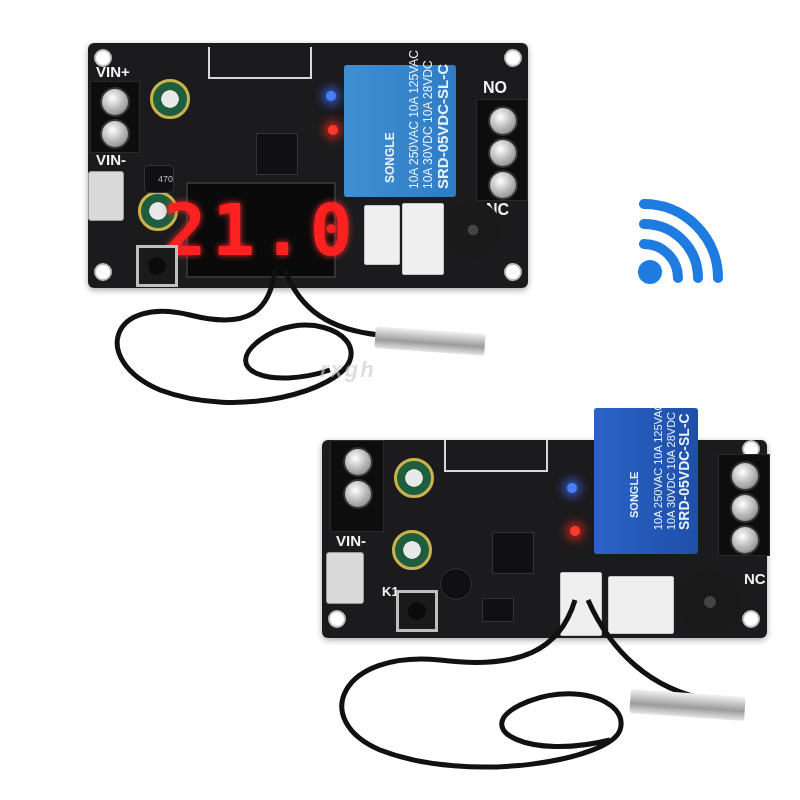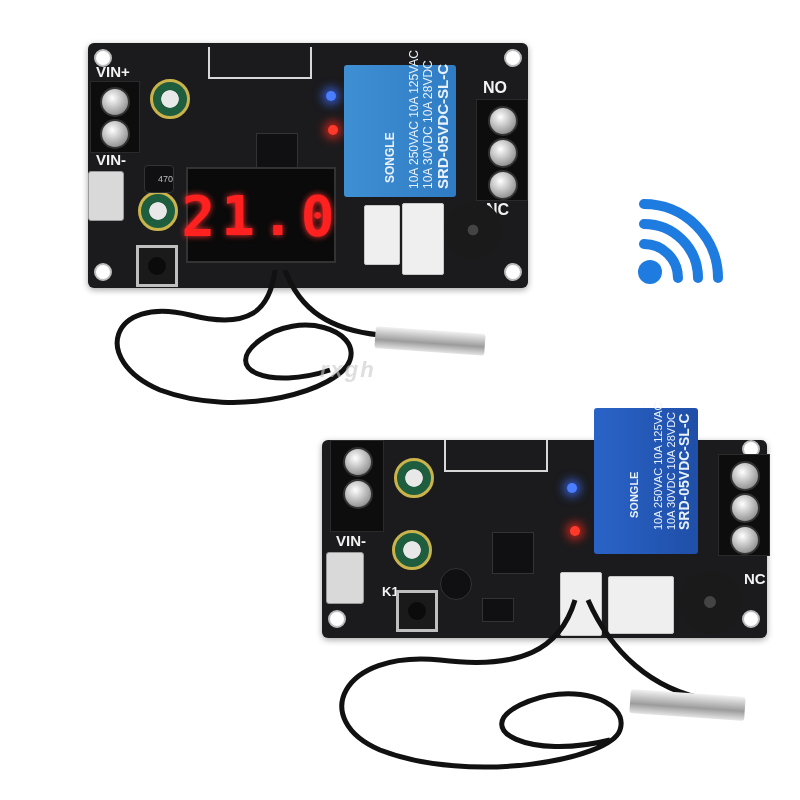--- a/index.html
+++ b/index.html
@@ -53,21 +53,21 @@
 
   <div class="abs cap" style="left:62px;top:36px;width:34px;height:34px"></div>
   <div class="abs cap" style="left:50px;top:148px;width:34px;height:34px"></div>
   <div class="abs chip" style="left:56px;top:122px;width:28px;height:26px;border-radius:4px;color:#bbb;font-size:9px;text-align:right;line-height:26px">470</div>
 
   <div class="abs antenna" style="left:120px;top:4px;width:100px;height:30px;border-top:none"></div>
   <div class="abs chip" style="left:168px;top:90px;width:40px;height:40px"></div>
   <div class="abs ledblue" style="left:238px;top:48px"></div>
   <div class="abs ledred" style="left:240px;top:82px"></div>
 
-  <div class="abs led7" style="left:98px;top:124px;width:146px;height:92px;font-size:56px">21.0</div>
+  <div class="abs led7" style="left:98px;top:139px;width:146px;height:92px;font-size:71px">21.0</div>
 
   <div class="abs relay" style="left:256px;top:22px;width:112px;height:132px">
     <div class="abs relay-txt" style="left:40px;top:118px;font-weight:bold">SONGLE</div>
     <div class="abs relay-txt" style="left:64px;top:124px">10A 250VAC 10A 125VAC</div>
     <div class="abs relay-txt" style="left:78px;top:124px">10A 30VDC 10A 28VDC</div>
     <div class="abs relay-txt" style="left:92px;top:124px;font-size:15px;font-weight:bold">SRD-05VDC-SL-C</div>
   </div>
 
   <div class="abs silk" style="left:395px;top:36px;font-size:16px">NO</div>
   <div class="abs terminal" style="left:388px;top:56px;width:50px;height:100px">

